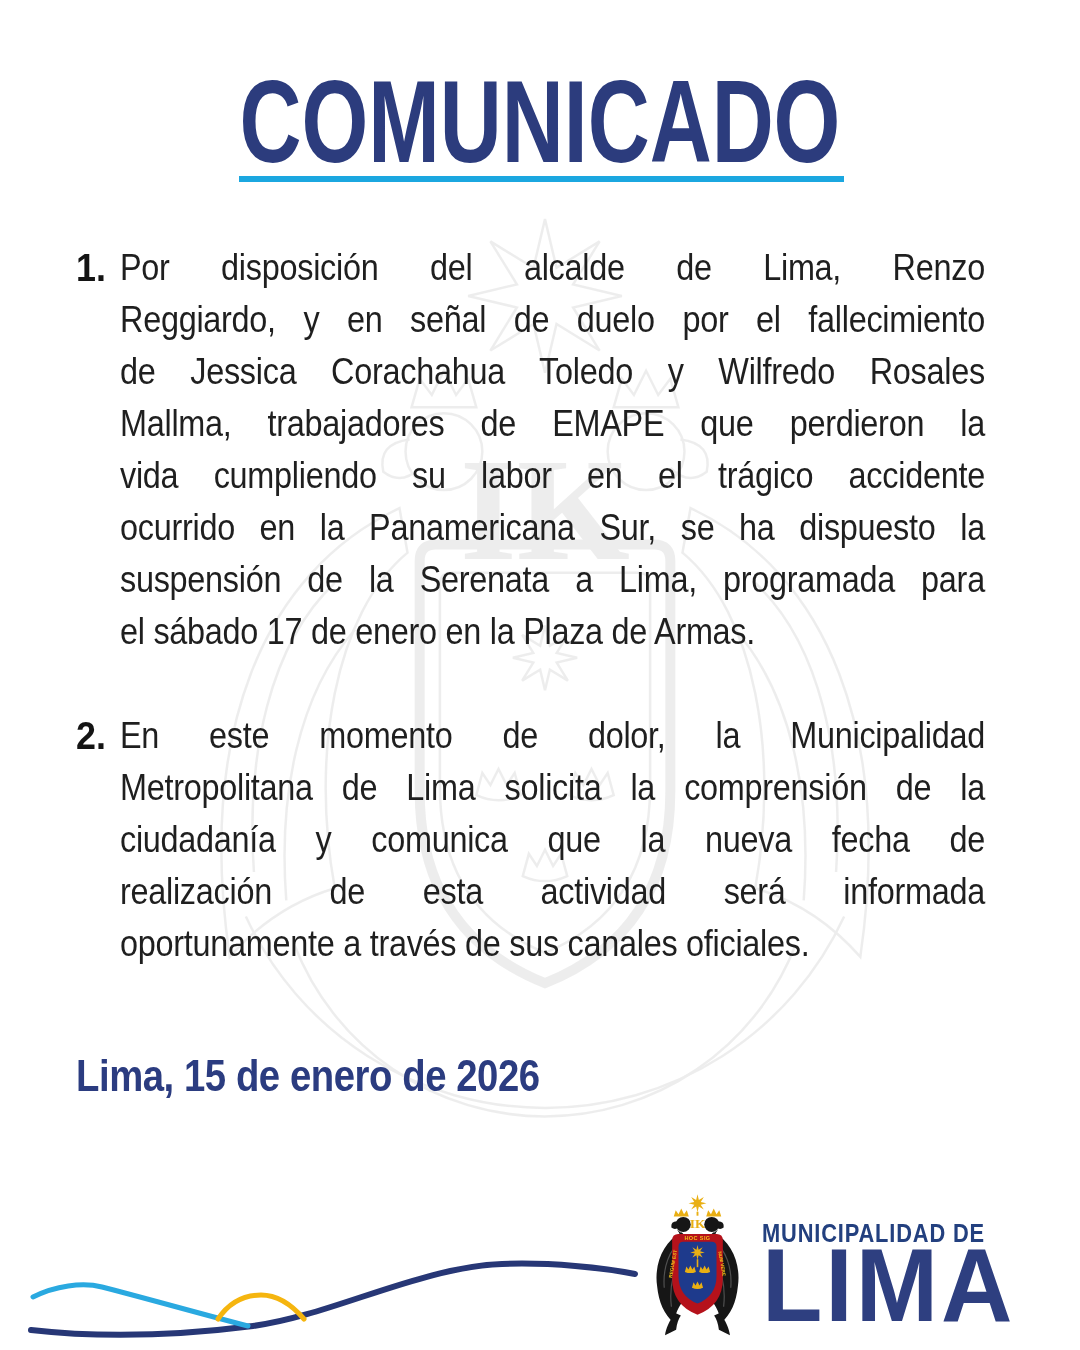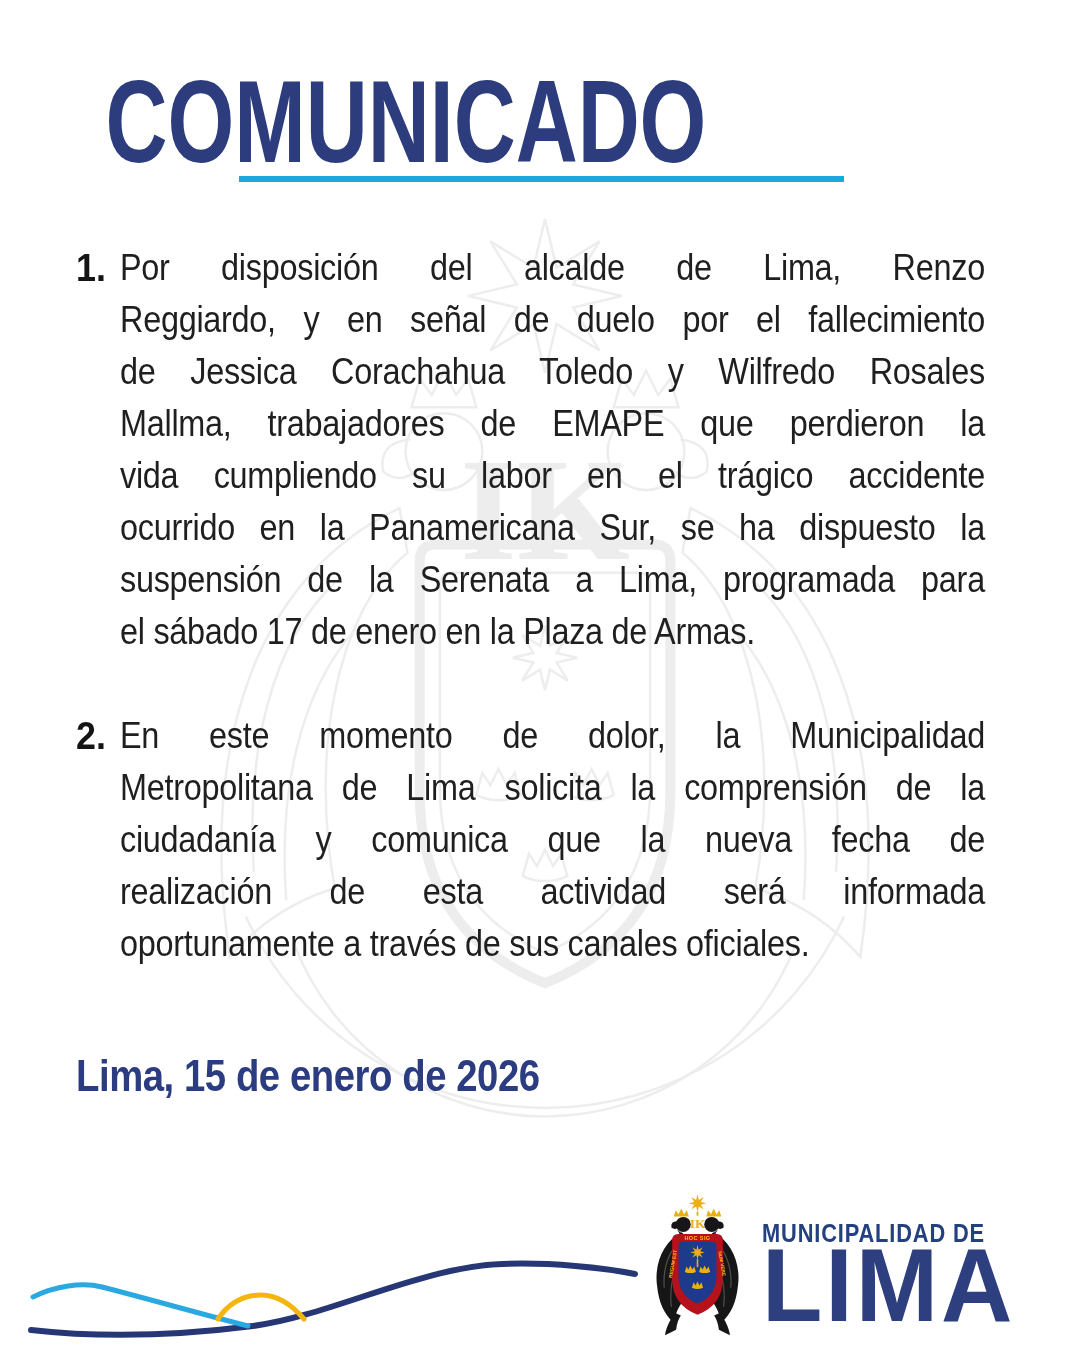--- a/index.html
+++ b/index.html
@@ -6,21 +6,21 @@
   .page{
     position:relative;width:1080px;height:1350px;margin:0 auto;
     background:#ffffff;overflow:hidden;
     font-family:"Liberation Sans","DejaVu Sans",sans-serif;
     color:#1f1f1f;
   }
   
   .watermark{position:absolute;left:140px;top:205px;width:810px;height:950px;opacity:0.085;}
   .watermark *{vector-effect:non-scaling-stroke;}
   
-  .title{position:absolute;top:66px;left:0;width:1080px;text-align:left;}
+  .title{position:absolute;top:66px;left:0;width:1080px;text-align:center;}
   .title-inner{
     display:inline-block;font-size:116px;line-height:112px;font-weight:700;
     color:#2c3c7d;letter-spacing:0px;transform:scaleX(0.74);white-space:nowrap;
   }
   .title-underline{position:absolute;left:239px;top:176px;width:605px;height:6px;background:#1ba7e0;}
   
   .para{position:absolute;left:120px;width:961px;}
   .para-1{top:242px;}
   .para-2{top:710px;}
   .list-num{

